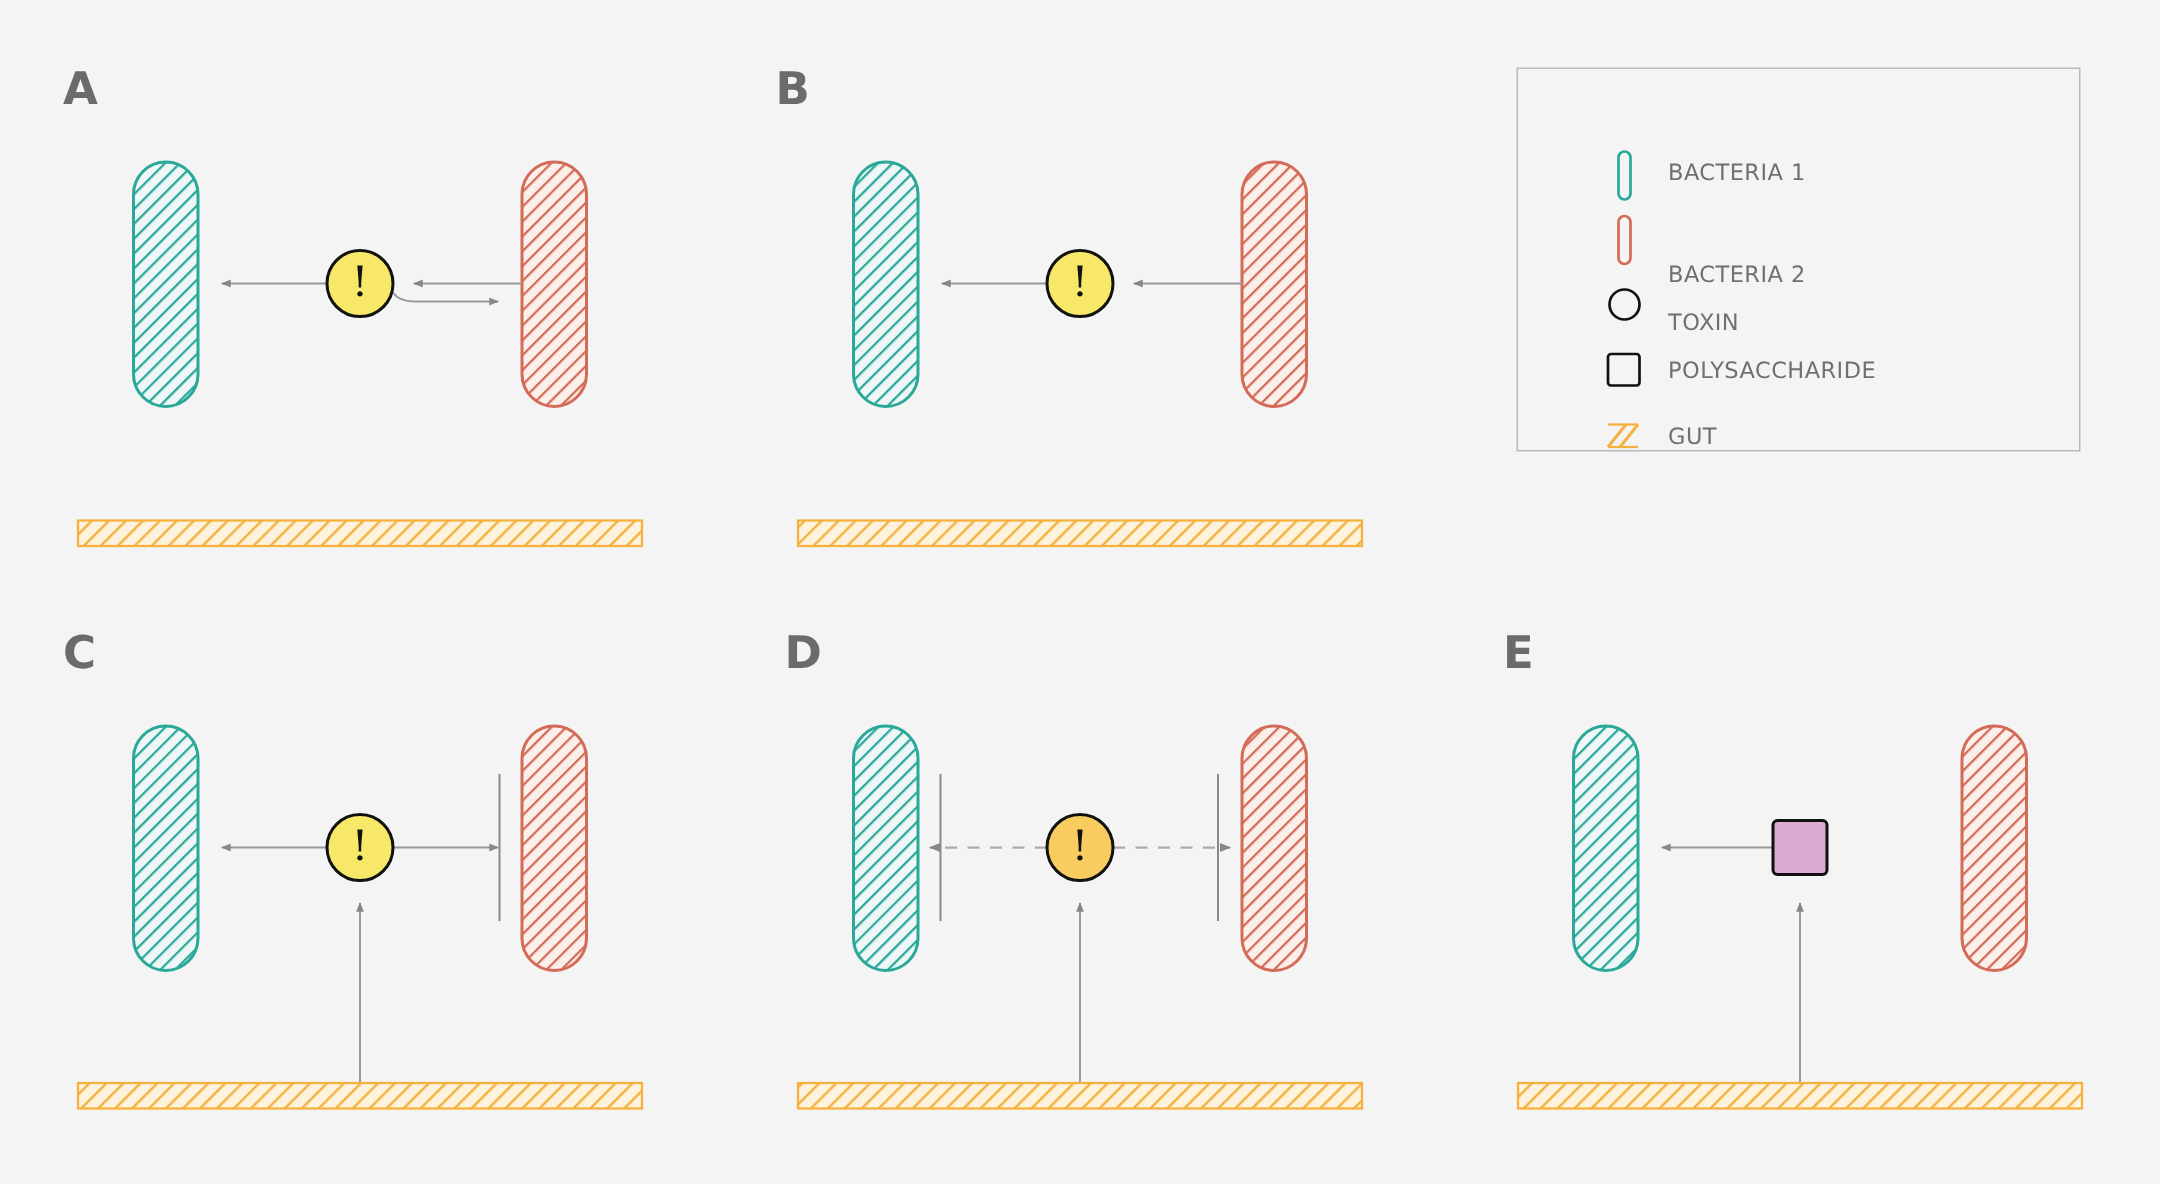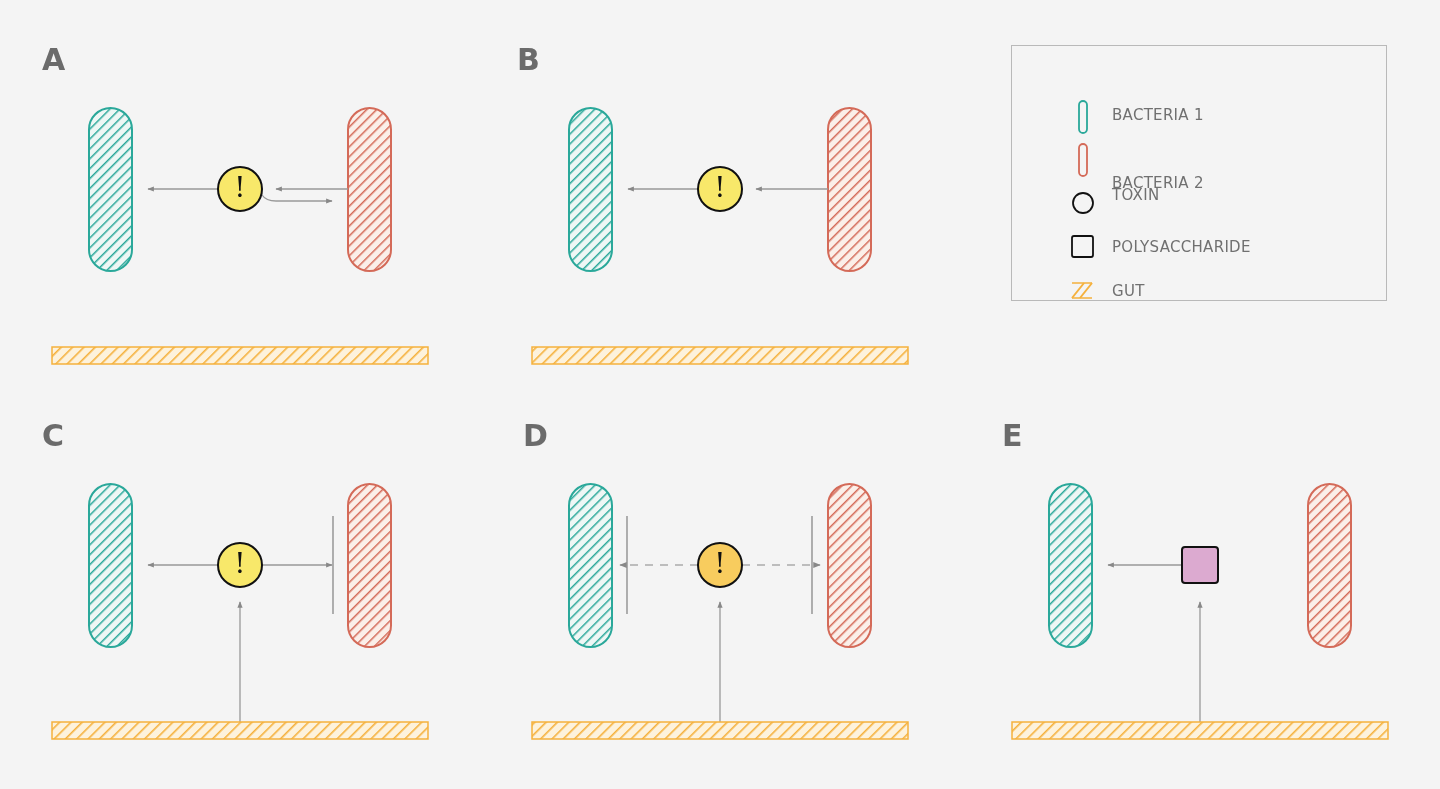--- a/index.html
+++ b/index.html
@@ -103,16 +103,16 @@
 
 <div class="panel-label" style="left:42px;top:45px;">A</div>
 <div class="panel-label" style="left:517px;top:45px;">B</div>
 <div class="panel-label" style="left:42px;top:421px;">C</div>
 <div class="panel-label" style="left:523px;top:421px;">D</div>
 <div class="panel-label" style="left:1002px;top:421px;">E</div>
 
 <div class="legend">
   <div class="legend-item" style="top:60px;">BACTERIA 1</div>
   <div class="legend-item" style="top:104px;margin-top:24px;">BACTERIA 2</div>
-  <div class="legend-item" style="top:140px;">TOXIN</div>
+  <div class="legend-item" style="top:160px;">TOXIN</div>
   <div class="legend-item" style="top:192px;">POLYSACCHARIDE</div>
   <div class="legend-item" style="top:236px;">GUT</div>
 </div>
 
 </body></html>

